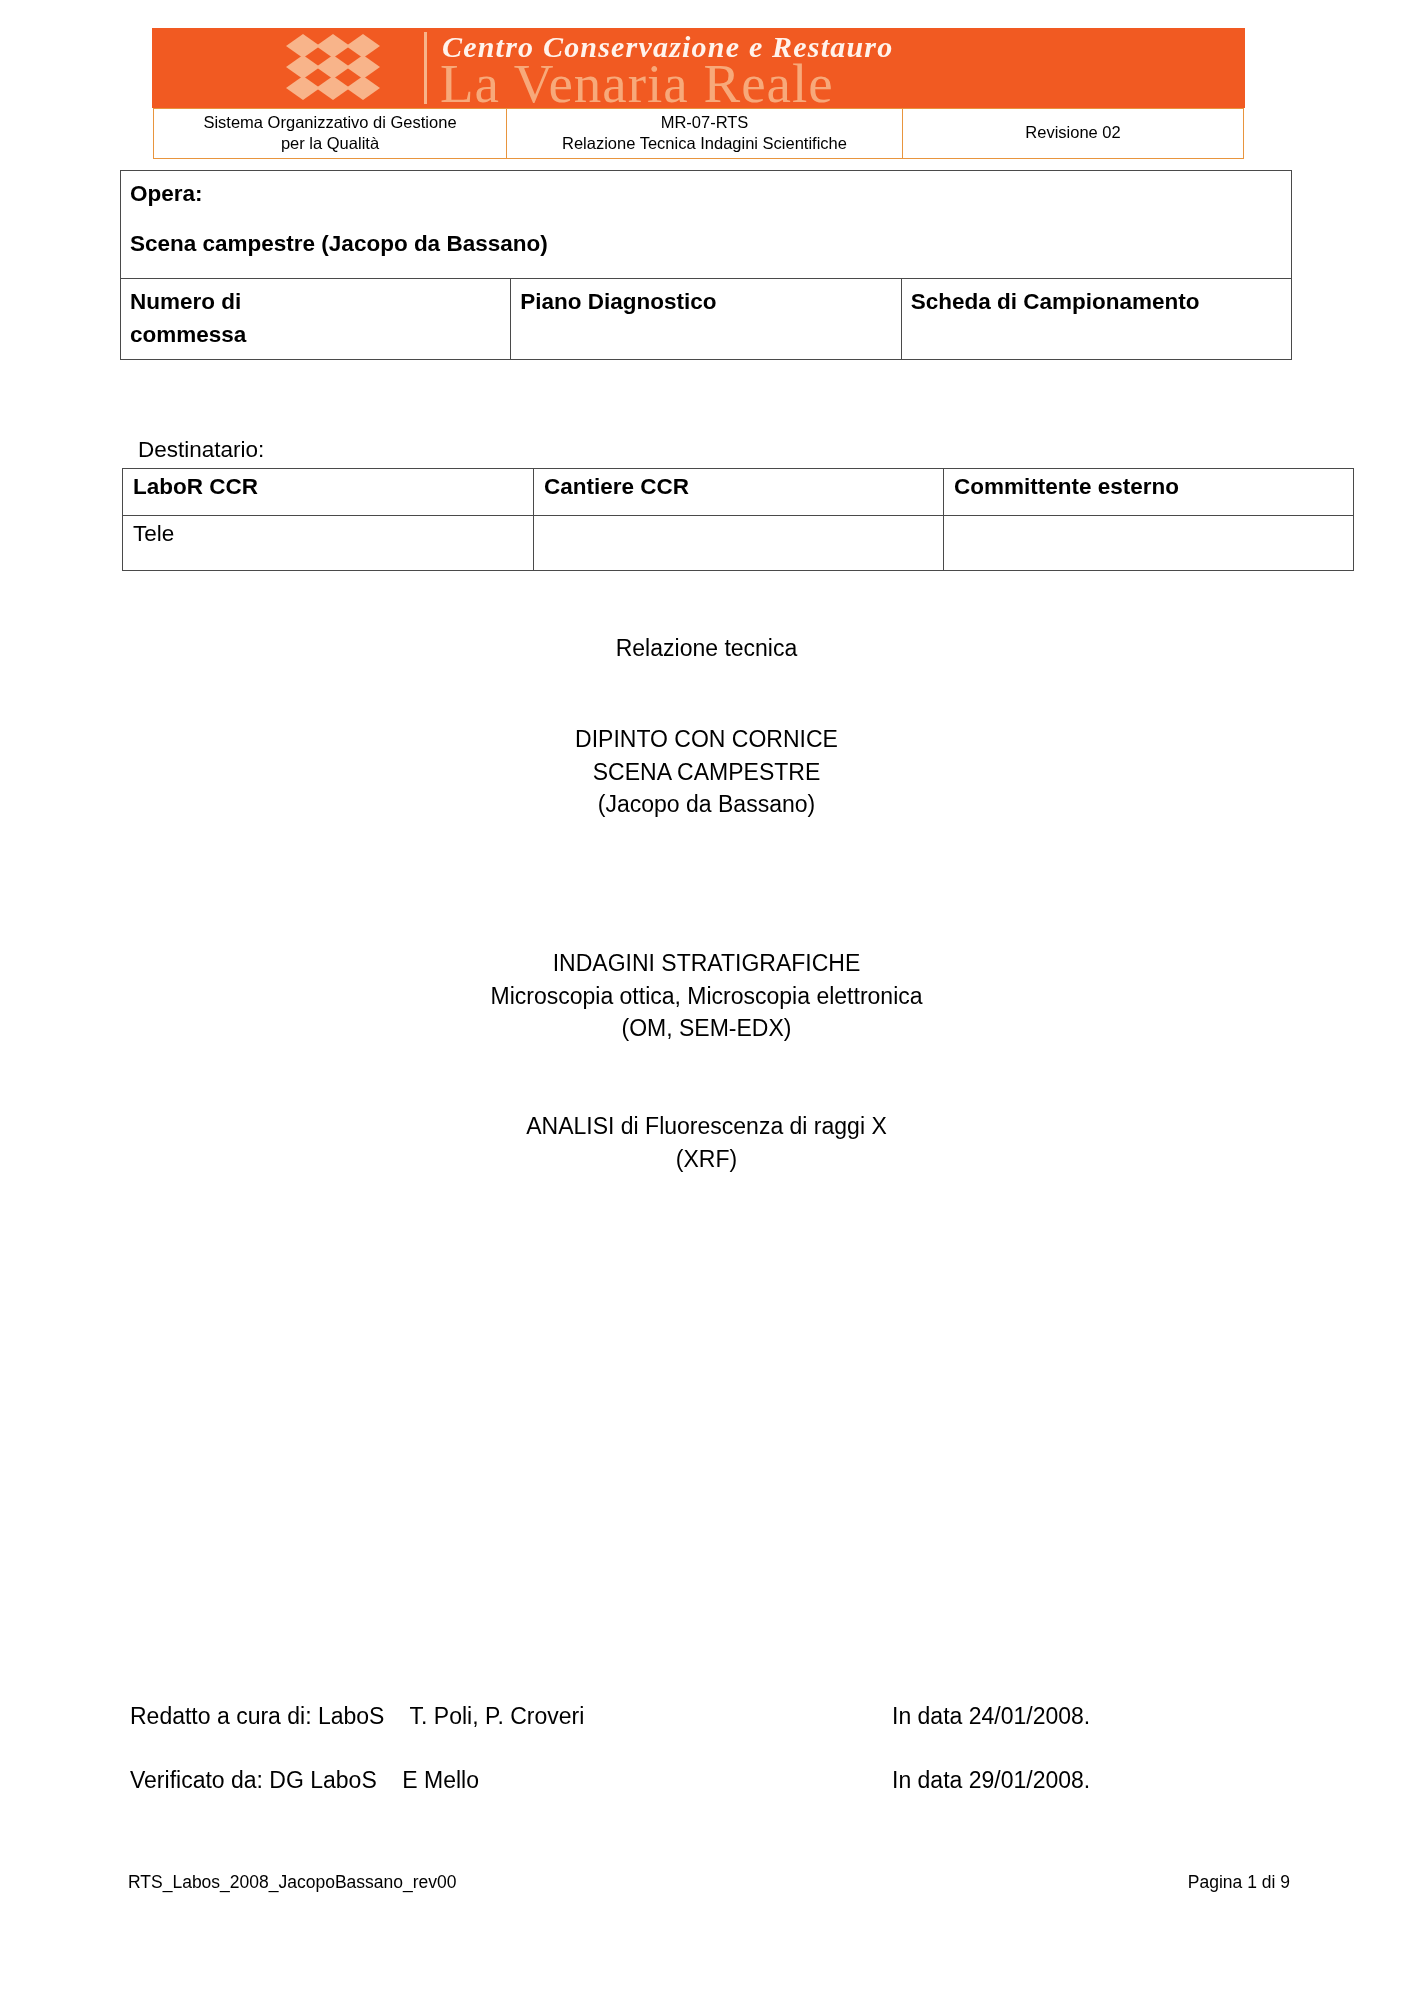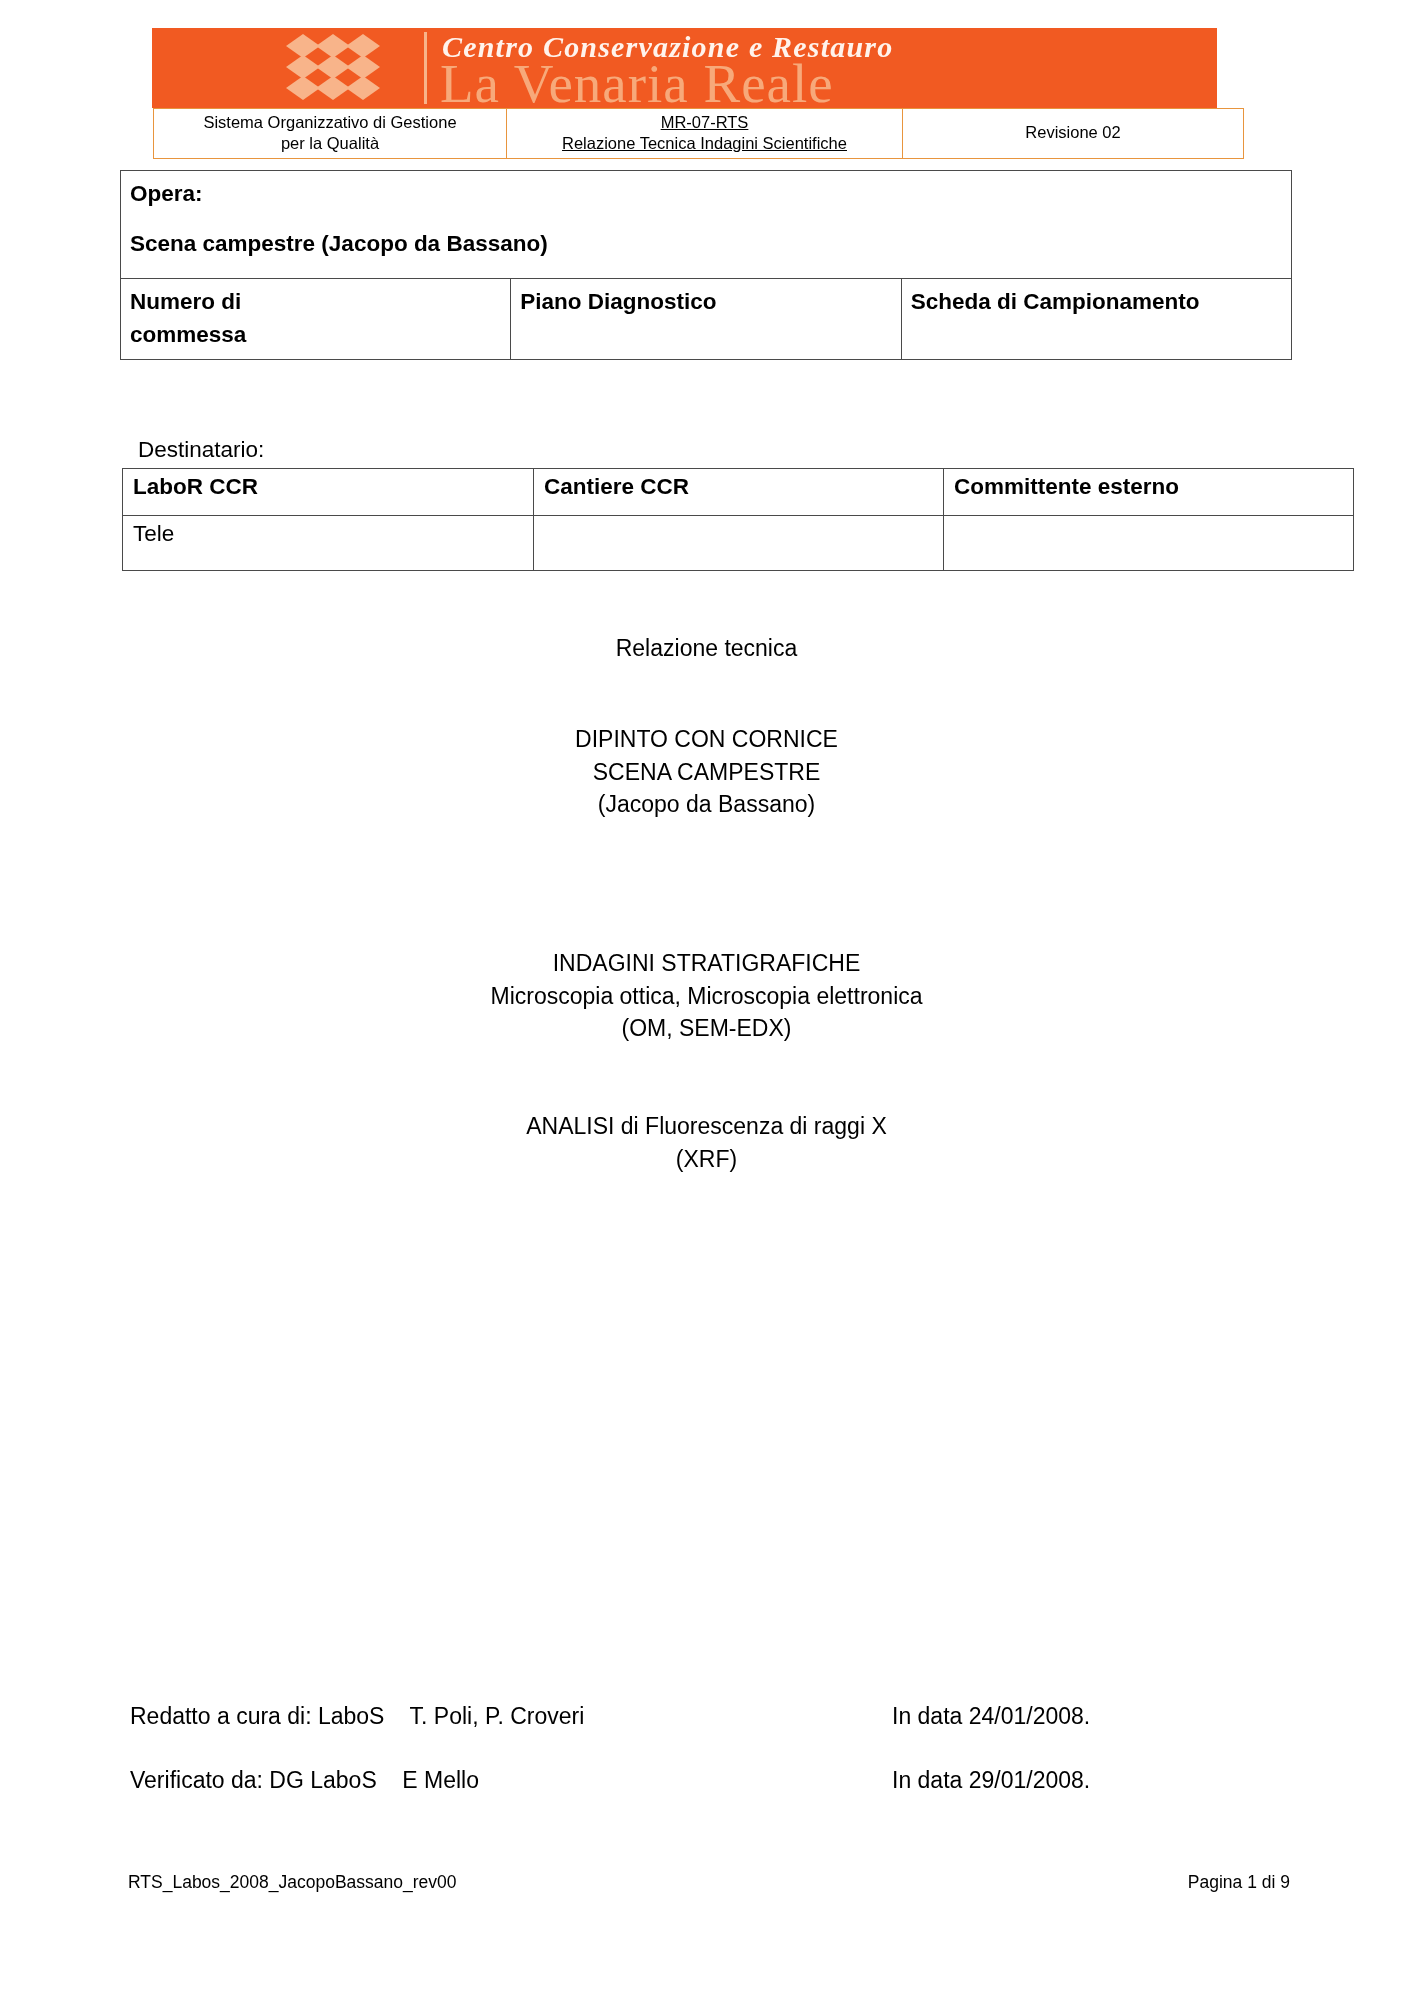--- a/index.html
+++ b/index.html
@@ -24,20 +24,21 @@
 
   
   .banner {
     position: absolute;
     left: 152px;
     top: 28px;
     width: 1065px;
     height: 80px;
     background: #F15A22;
     overflow: hidden;
+    padding-left: 28px;
   }
   .banner-logo {
     position: absolute;
     left: 130px;
     top: 4px;
     width: 130px;
     height: 72px;
   }
   .diamond-grid {
     position: absolute;
@@ -89,21 +90,21 @@
   .hdr-table td {
     border: 1px solid #E8953E;
     text-align: center;
     vertical-align: middle;
     font-size: 16.5px;
     line-height: 1.25;
     padding: 3px 4px 5px 4px;
     color: #000;
   }
   .hdr-c1 { width: 344px; }
-  .hdr-c2 { width: 387px; text-decoration: underline; }
+  .hdr-c2 { width: 387px; }
   .hdr-c3 { width: 332px; }
 
   
   .opera-table {
     position: absolute;
     left: 120px;
     top: 170px;
     width: 1172px;
     border-collapse: collapse;
     table-layout: fixed;

